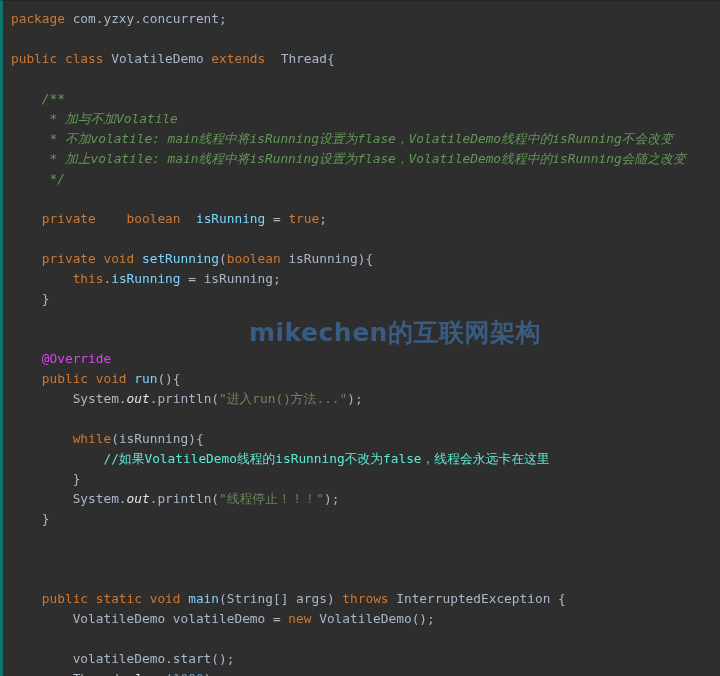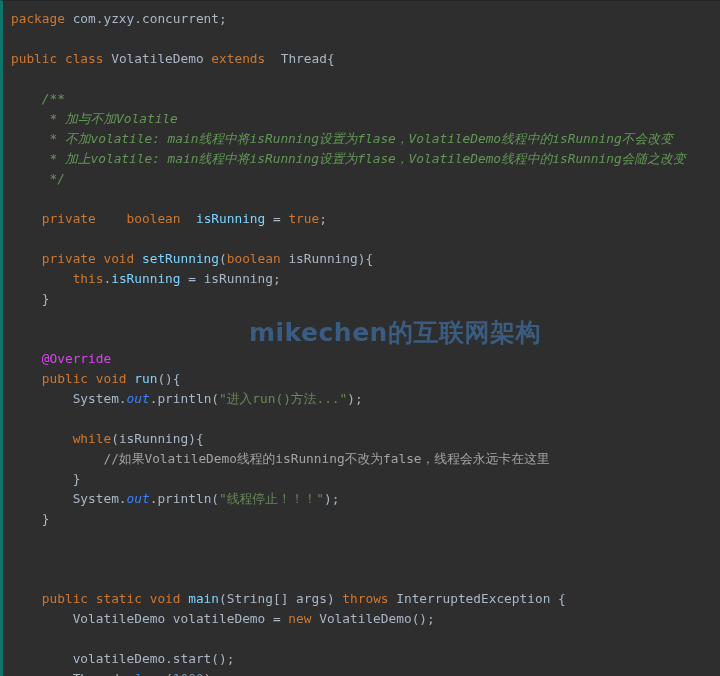--- a/index.html
+++ b/index.html
@@ -43,22 +43,22 @@
 
   
   .kw    { color: #cc7832; }           
   .def   { color: #a9b7c6; }
   .fld   { color: #7dd3fc; }           
   .mth   { color: #7dd3fc; }           
   .anno  { color: #d946ef; }           
   .str   { color: #6a8759; }           
   .num   { color: #6897bb; }           
   .cmt   { color: #629755; font-style: italic; }  
-  .cmt2  { color: #a3a3a3; }           
-  .stat  { color: #3b82f6; font-style: italic; }  
+  .cmt2  { color: #5eead4; }           
+  .stat  { color: #e5e5e5; font-style: italic; }  
 
   
   #watermark {
     position: absolute;
     z-index: 3;
     left: 246px;
     top: 287px;
     font-family: "DejaVu Sans", "Liberation Sans", sans-serif;
     font-size: 25px;
     font-weight: bold;

